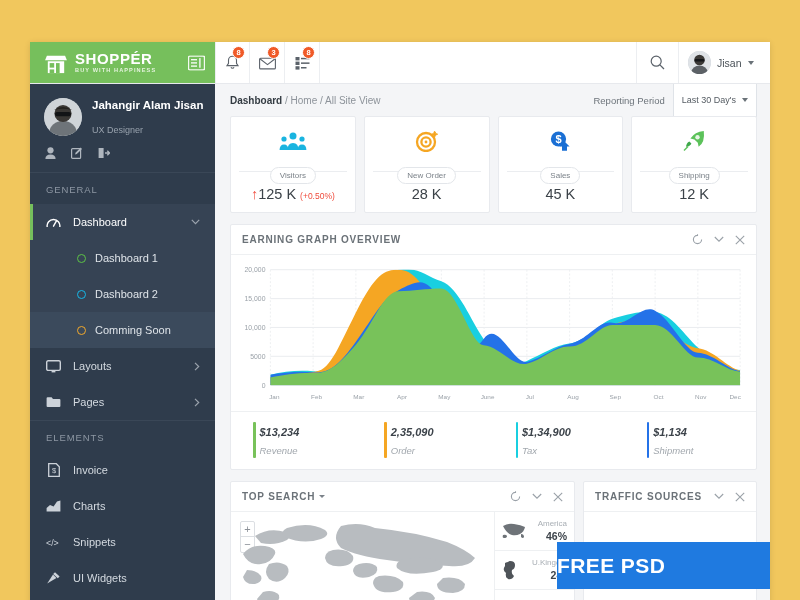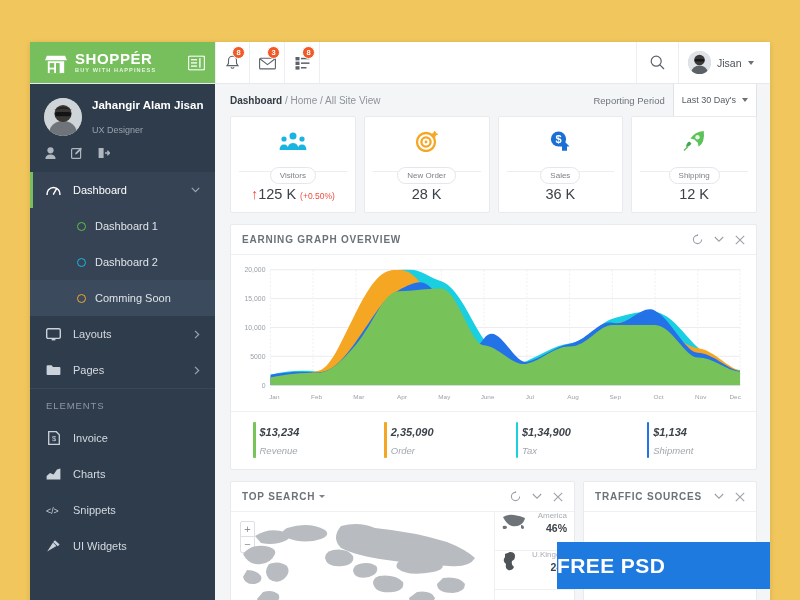--- a/index.html
+++ b/index.html
@@ -208,21 +208,21 @@
   }
   .zoom-btn {
     height: 15px; display: flex; align-items: center; justify-content: center;
     font-size: 11px; color: #8b9097; line-height: 1;
   }
   .zoom-btn:first-child { border-bottom: 1px solid #dcdfe3; }
   .map-svg { position: absolute; left: 2px; top: 8px; width: 250px; height: 105px; }
 
   .country-col { width: 80px; border-left: 1px solid #eef0f2; }
   .country-row {
-    height: 39px; display: flex; align-items: flex-start; gap: 6px;
+    height: 39px; display: flex; align-items: center; gap: 6px;
     padding: 0 7px; border-bottom: 1px solid #eef0f2;
   }
   .flag-shape { width: 24px; height: 20px; flex: none; }
   .country-meta { text-align: right; flex: 1; }
   .country-name { font-size: 8px; color: #a8aeb4; line-height: 1.1; }
   .country-pct { font-size: 10.5px; font-weight: bold; color: #3c434a; margin-top: 1px; }
 
   .traffic-row {
     display: flex; align-items: center; gap: 9px; padding: 9px 11px;
   }
@@ -351,20 +351,21 @@
           <rect x="0.6" y="1.6" width="9" height="9.8" rx="1" fill="none" stroke="#c6ccd3" stroke-width="1.2"></rect>
           <path d="M5.8 7.1 L11 1.9 L9.7 0.6 L4.5 5.8 L4.2 7.4 Z" fill="#c6ccd3"></path>
         </svg>
         <svg width="12" height="12" viewBox="0 0 12 12">
           <path d="M0.6 1 h5 v10 h-5 z" fill="#c6ccd3"></path>
           <path d="M7 6 h4.3 M9.3 3.7 L11.6 6 L9.3 8.3" fill="none" stroke="#c6ccd3" stroke-width="1.3"></path>
         </svg>
       </div>
     </div>
 
+    <div class="sec-label">GENERAL</div>
 
     <div class="nav-item active">
       <span class="nav-ico">
         <svg width="15" height="14" viewBox="0 0 15 14">
           <path d="M1.2 12 A6.4 6.4 0 1 1 13.8 12" fill="none" stroke="#ffffff" stroke-width="1.4"></path>
           <path d="M7.5 11.2 L10.6 5.6" stroke="#ffffff" stroke-width="1.4" stroke-linecap="round"></path>
         </svg>
       </span>
       <span class="nav-label">Dashboard</span>
       <svg class="nav-arrow" width="9" height="6" viewBox="0 0 9 6">
@@ -509,21 +510,21 @@
         <div class="card-ico">
           <svg width="24" height="22" viewBox="0 0 24 22">
             <circle cx="10.5" cy="9" r="7.6" fill="#1a6fd4"></circle>
             <text x="10.5" y="13" font-size="11" font-weight="bold" fill="#ffffff" text-anchor="middle" font-family="Liberation Sans, sans-serif">$</text>
             <path d="M16.5 11.6 L21.6 16.6 h-2.6 v4.2 h-5 v-4.2 h-2.6 z" fill="#1a6fd4"></path>
           </svg>
         </div>
         <div class="card-divider">
           <span class="card-pill">Sales</span>
         </div>
-        <div class="card-val">36 K</div>
+        <div class="card-val">45 K</div>
       </div>
 
       <div class="card">
         <div class="card-ico">
           <svg width="24" height="22" viewBox="0 0 24 22">
             <path d="M21.8 1 q-9 0.6 -13.4 7.6 l4 0.8 l3.4 3.4 l0.8 4 Q23.2 12.4 21.8 1 z" fill="#5cc25a"></path>
             <path d="M7.4 11.4 q-3 1.2 -3.4 5.4 q4.2 -0.4 5.4 -3.4 z" fill="#3fa84b"></path>
             <circle cx="15.5" cy="7.2" r="2.2" fill="#ffffff" opacity=".85"></circle>
             <path d="M2 20.4 l4 -4" stroke="#5cc25a" stroke-width="1.4"></path>
           </svg>

